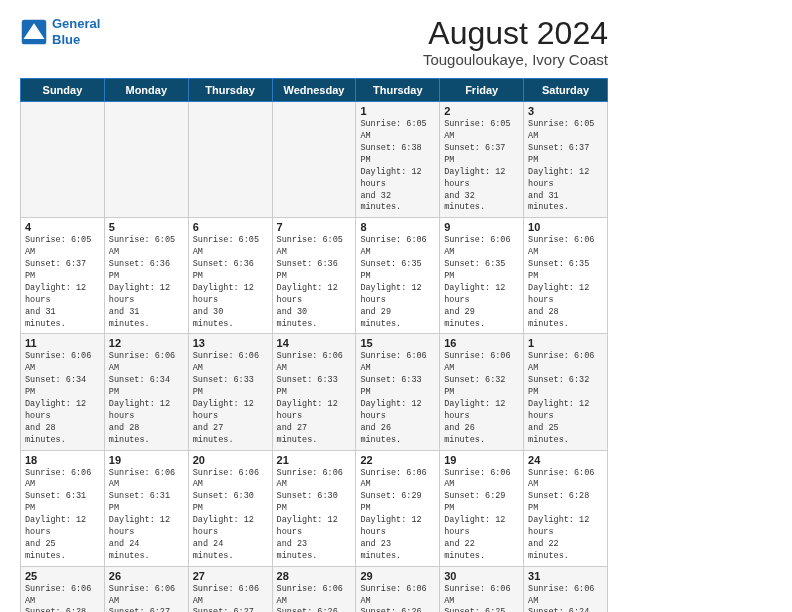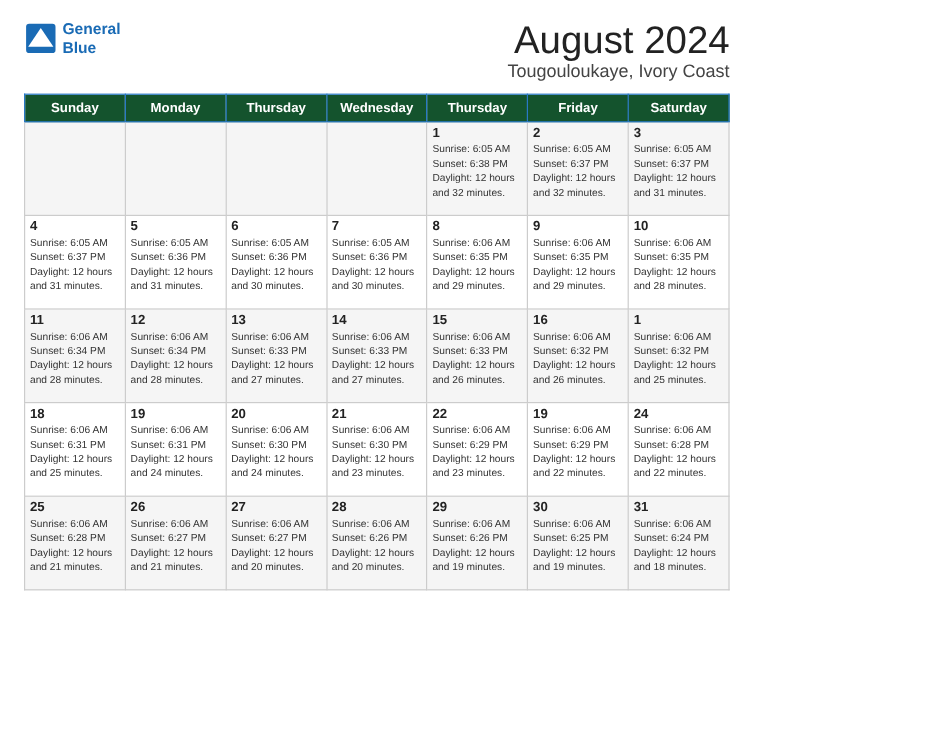--- a/index.html
+++ b/index.html
@@ -48,21 +48,21 @@
     .subtitle {
       font-size: 15px;
       color: #444;
     }
     table {
       width: 100%;
       border-collapse: collapse;
       table-layout: fixed;
     }
     thead tr th {
-      background-color: #14532d;
+      background-color: #0c4a6e;
       color: #fff;
       font-size: 11px;
       font-weight: bold;
       padding: 5px 4px;
       text-align: center;
       border: 1px solid #2979c5;
     }
     tbody tr td {
       border: 1px solid #ccc;
       vertical-align: top;
@@ -81,20 +81,21 @@
       font-size: 11px;
       font-weight: bold;
       color: #222;
       display: block;
       margin-bottom: 2px;
     }
     .day-info {
       font-size: 8.5px;
       line-height: 1.4;
       color: #333;
+      font-family: Liberation Mono, monospace;
     }
     .empty-cell {
       background-color: #f5f5f5;
     }
   </style>
 </head>
 <body>
 
 <div class="page">
   <div class="header">

